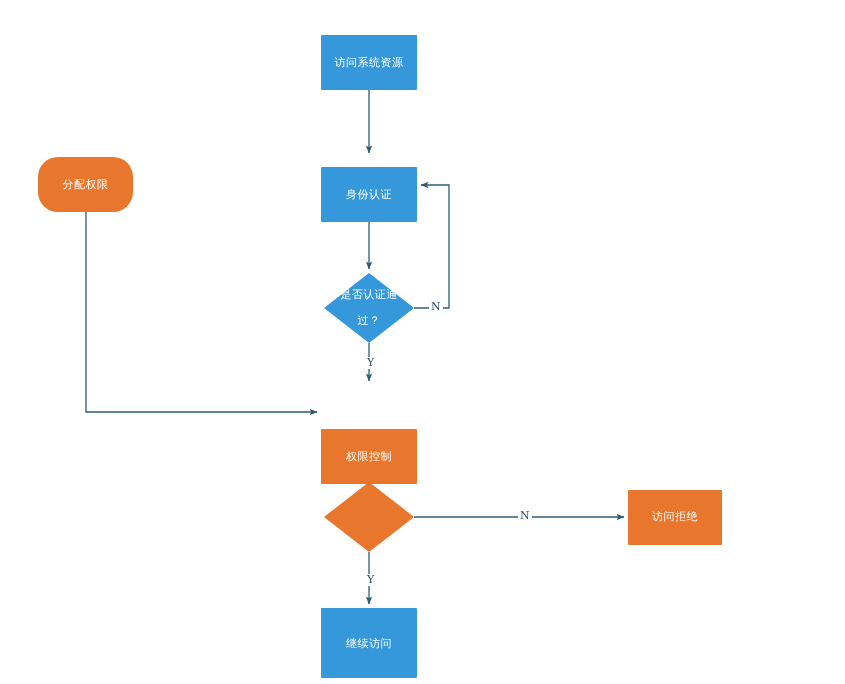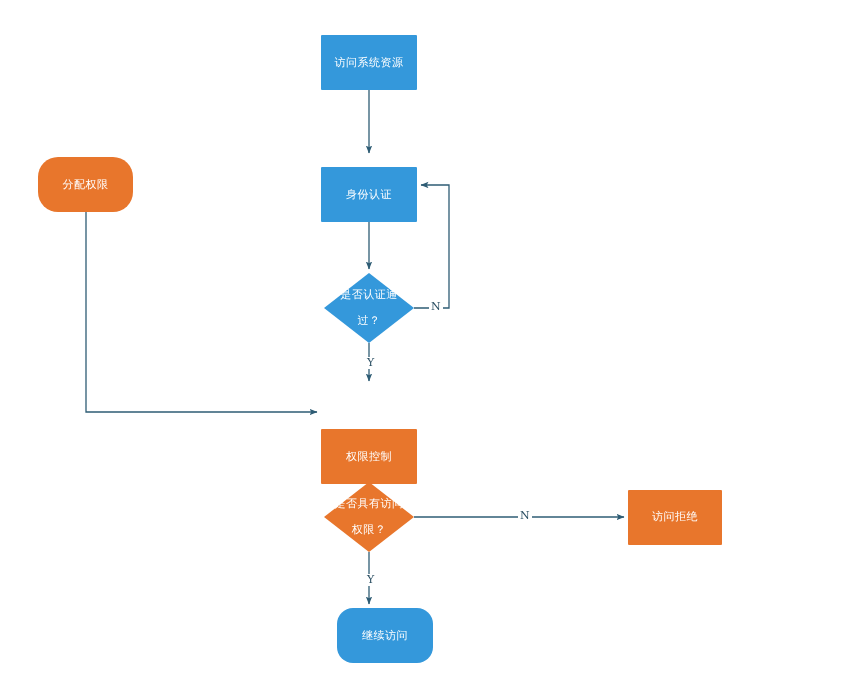--- a/index.html
+++ b/index.html
@@ -130,29 +130,27 @@
   </div>
 
   <div class="node process" style="left:321px; top:385px; width:96px; height:55px; background:#e8762c;margin-top:44px;">
     <span class="node-label">权限控制</span>
   </div>
 
   <div class="node decision" style="left:324px; top:482px; width:90px; height:70px;">
     <svg class="diamond-shape" viewBox="0 0 90 70" preserveAspectRatio="none">
       <polygon points="45,0 90,35 45,70 0,35" fill="#e8762c"></polygon>
     </svg>
-    <span class="node-label">是否具有访问
-权限？</span>
   </div>
 
   <div class="node process" style="left:628px; top:490px; width:94px; height:55px; background:#e8762c;font-family:Liberation Mono, monospace;">
     <span class="node-label">访问拒绝</span>
   </div>
 
-  <div class="node process" style="left:337px; top:608px; width:96px; height:55px; background:#3498db;border-radius:16px;">
+  <div class="node process" style="left:321px; top:608px; width:96px; height:70px; background:#3498db;">
     <span class="node-label">继续访问</span>
   </div>
 
   <div class="edge-label" style="left:429px; top:301px;">N</div>
 
   <div class="edge-label" style="left:365px; top:357px;">Y</div>
 
   <div class="edge-label" style="left:518px; top:510px;">N</div>
 
   <div class="edge-label" style="left:365px; top:574px;">Y</div>

